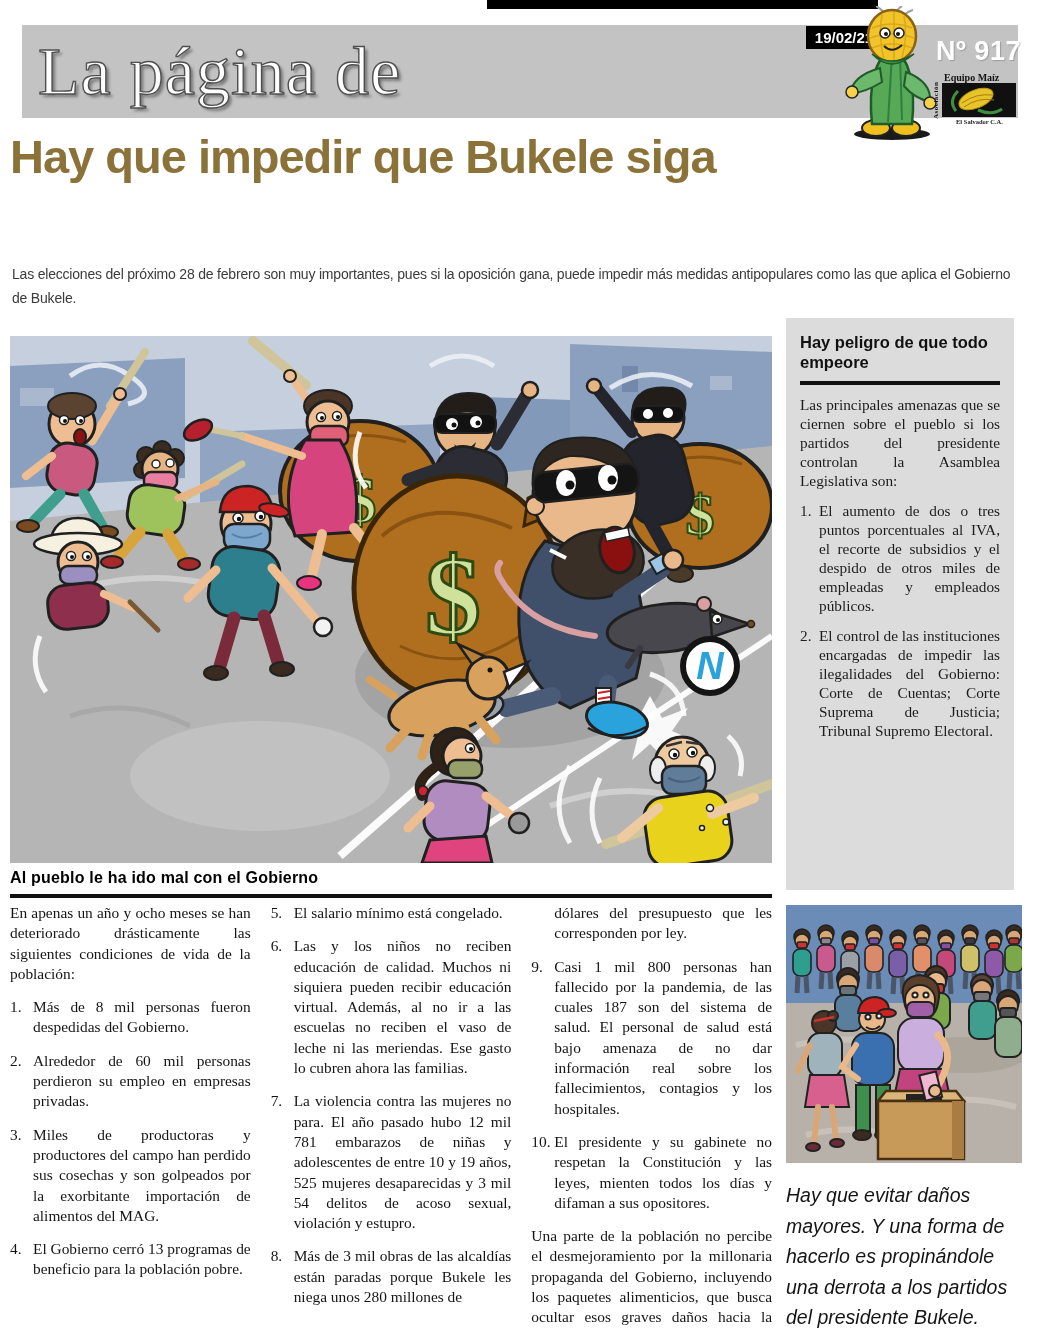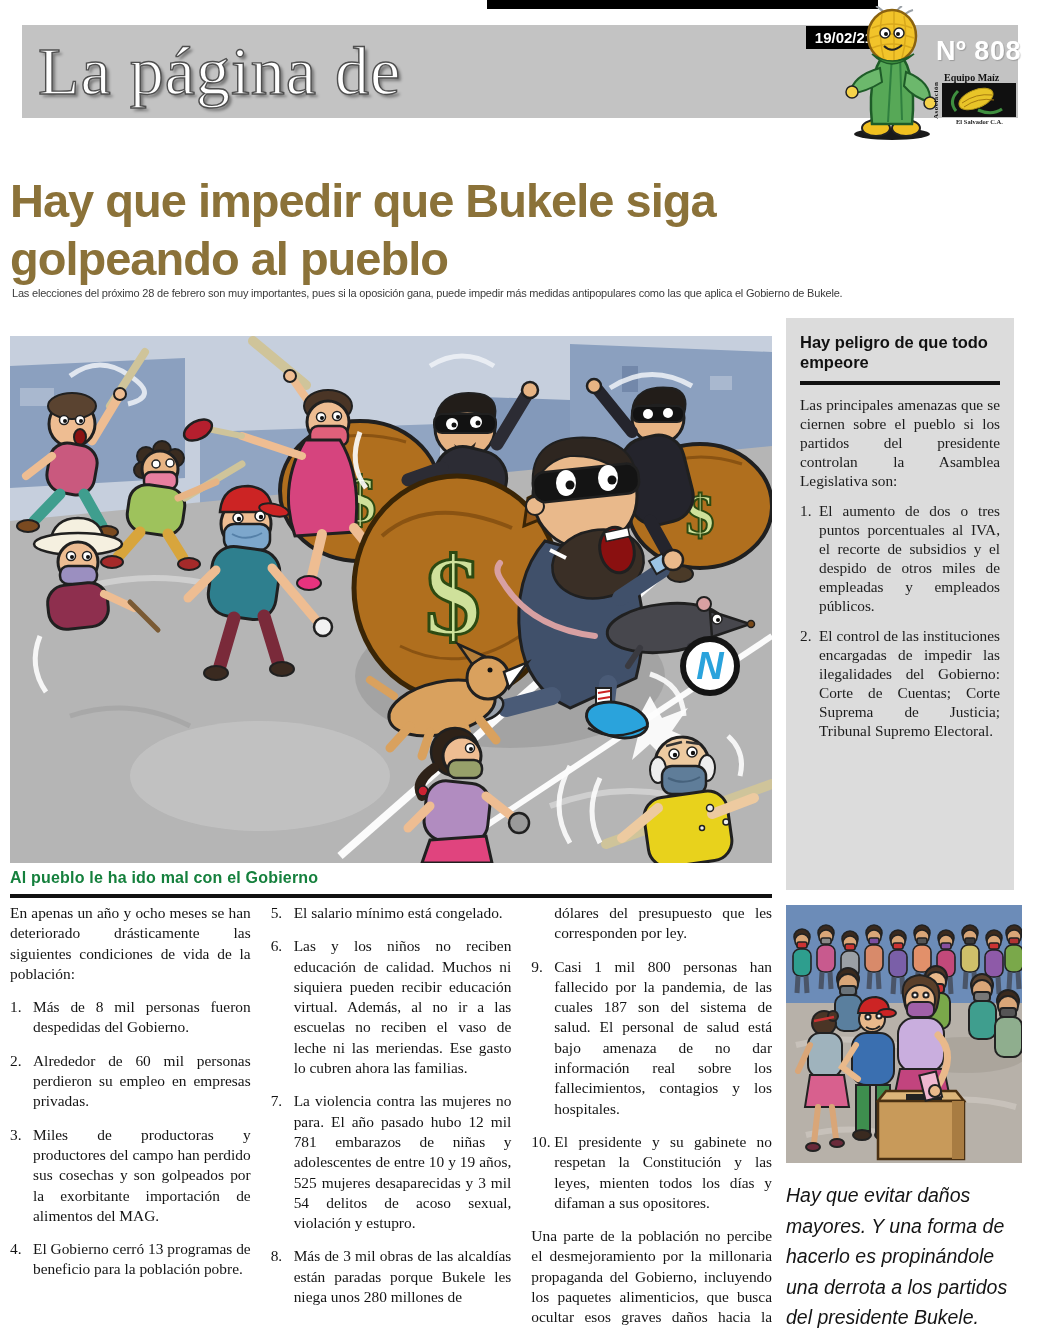--- a/index.html
+++ b/index.html
@@ -20,39 +20,39 @@
         font-weight:700;font-size:27px;color:#fff;letter-spacing:.5px;text-shadow:1px 1px 1px rgba(0,0,0,.2);}
   .mascot{position:absolute;left:842px;top:6px;width:100px;height:136px;}
   .logo{position:absolute;left:930px;top:72px;width:92px;height:54px;font-family:"Liberation Serif",serif;font-weight:bold;}
   .logo-name{position:absolute;left:14px;top:0;font-size:10px;color:#111;white-space:nowrap;}
   .logo-assoc{position:absolute;left:2px;top:9px;font-size:7px;color:#111;writing-mode:vertical-rl;
         transform:rotate(180deg);height:38px;letter-spacing:.5px;}
   .logo-box{position:absolute;left:12px;top:11px;width:74px;height:34px;}
   .logo-country{position:absolute;left:26px;top:46px;font-size:6.5px;color:#222;white-space:nowrap;}
   
   .headline{position:absolute;left:10px;top:128px;width:880px;font-family:"Liberation Sans",sans-serif;
-        font-weight:700;font-size:47px;line-height:58px;color:#8b7239;letter-spacing:-1px;margin-top:44px;}
+        font-weight:700;font-size:47px;line-height:58px;color:#8b7239;letter-spacing:-1px;}
   .headline span{display:block;}
   .lede{position:absolute;left:12px;top:262px;width:1006px;font-family:"Liberation Sans",sans-serif;
-        font-size:11px;line-height:24px;color:#3b3b3b;letter-spacing:-.2px;margin-top:19px;}
+        font-size:14px;line-height:24px;color:#3b3b3b;letter-spacing:-.2px;}
   
   .main-cartoon{position:absolute;left:10px;top:336px;width:762px;height:527px;}
   
   .sidebar{position:absolute;left:786px;top:318px;width:228px;height:572px;background:#dcdcdc;
         box-sizing:border-box;padding:14px 14px 10px;overflow:hidden;}
   .sb-title{font-family:"Liberation Sans",sans-serif;font-weight:700;font-size:16.5px;line-height:20px;color:#111;}
   .sb-rule{height:3.5px;background:#111;margin:9px 0 10px;}
   .sb-text{font-size:15.3px;line-height:19px;text-align:justify;color:#1c1c1c;}
   .sb-item{display:flex;margin-top:11px;font-size:15.3px;line-height:19px;color:#1c1c1c;}
   .sb-num{width:19px;flex:none;white-space:nowrap;}
   .sb-itxt{flex:1;text-align:justify;}
   .sb-outro{margin-top:12px;font-size:15.3px;line-height:19px;text-align:justify;color:#1c1c1c;}
   
   .cap-block{position:absolute;left:10px;top:869px;width:762px;}
-  .photo-caption{font-family:"Liberation Sans",sans-serif;font-weight:700;font-size:16px;color:#15803d;letter-spacing:.2px;}
+  .photo-caption{font-family:"Liberation Sans",sans-serif;font-weight:700;font-size:16px;color:#000000;letter-spacing:.2px;}
   .cols-rule{height:3.5px;background:#111;margin-top:7px;}
   .cols{position:absolute;left:10px;top:903px;width:762px;display:flex;gap:20px;}
   .col{flex:1;font-size:15.4px;line-height:20.3px;color:#141414;}
   .intro{text-align:justify;}
   .li{display:flex;margin-top:13px;}
   .li:first-child{margin-top:0;}
   .li-num{width:23px;flex:none;white-space:nowrap;}
   .li-txt{flex:1;text-align:justify;}
   .cont{padding-left:23px;text-align:justify;}
   .outro{margin-top:13px;text-align:justify;}
@@ -63,21 +63,21 @@
 </style>
 </head>
 <body>
 
 <div class="page">
 
   <div class="topbar"></div>
   <div class="band"></div>
   <div class="title-script">La página de</div>
   <div class="datebox">19/02/21</div>
-  <div class="issue">Nº 808</div>
+  <div class="issue">Nº 917</div>
 
   <svg class="mascot" viewBox="0 0 100 136">
     <path d="M48 16 Q42 4 34 0" stroke="#9aa0a6" stroke-width="2" fill="none"></path>
     <path d="M52 14 Q54 3 60 0" stroke="#9aa0a6" stroke-width="2" fill="none"></path>
     <path d="M56 16 Q63 6 71 4" stroke="#9aa0a6" stroke-width="2" fill="none"></path>
     <ellipse cx="50" cy="128" rx="38" ry="6" fill="#1a1a1a"></ellipse>
     <ellipse cx="34" cy="122" rx="14" ry="8" fill="#f0c020" stroke="#222" stroke-width="2"></ellipse>
     <ellipse cx="64" cy="122" rx="14" ry="8" fill="#f0c020" stroke="#222" stroke-width="2"></ellipse>
     <path d="M50 40 Q24 60 30 118 L70 118 Q76 58 50 40 Z" fill="#57a857" stroke="#1e5c28" stroke-width="2.5"></path>
     <path d="M50 48 L46 116" stroke="#2f7f3f" stroke-width="2" fill="none"></path>
@@ -105,21 +105,20 @@
       <path d="M14 28 Q6 18 16 8" stroke="#3f8f3f" stroke-width="3" fill="none"></path>
       <path d="M36 27 Q50 33 60 26" stroke="#3f8f3f" stroke-width="3" fill="none"></path>
       <ellipse cx="34" cy="16" rx="18" ry="9" fill="#e8c428" stroke="#b89a18" stroke-width="1" transform="rotate(-22 34 16)"></ellipse>
       <path d="M20 20 Q34 10 50 12 M22 24 Q36 14 52 17" stroke="#a87c10" stroke-width="1" fill="none"></path>
     </svg>
     <span class="logo-country">El Salvador C.A.</span>
   </div>
 
   <div class="headline">
     <span>Hay que impedir que Bukele siga</span>
-    <span>golpeando al pueblo</span>
   </div>
   <div class="lede">Las elecciones del próximo 28 de febrero son muy importantes, pues si la oposición gana, puede impedir más medidas antipopulares como las que aplica el Gobierno de Bukele.</div>
 
   <svg class="main-cartoon" viewBox="0 0 762 527">
     <rect width="762" height="527" fill="#c6cfdd"></rect>
     <g>
       <path d="M0 30 L175 22 L175 142 L0 152 Z" fill="#8ba0bf"></path>
       <rect x="10" y="52" width="34" height="18" fill="#a9b8cf"></rect>
       <path d="M190 96 L430 88 L430 162 L190 170 Z" fill="#91a5c2"></path>
       <path d="M445 60 L560 64 L560 152 L445 158 Z" fill="#8399ba"></path>

